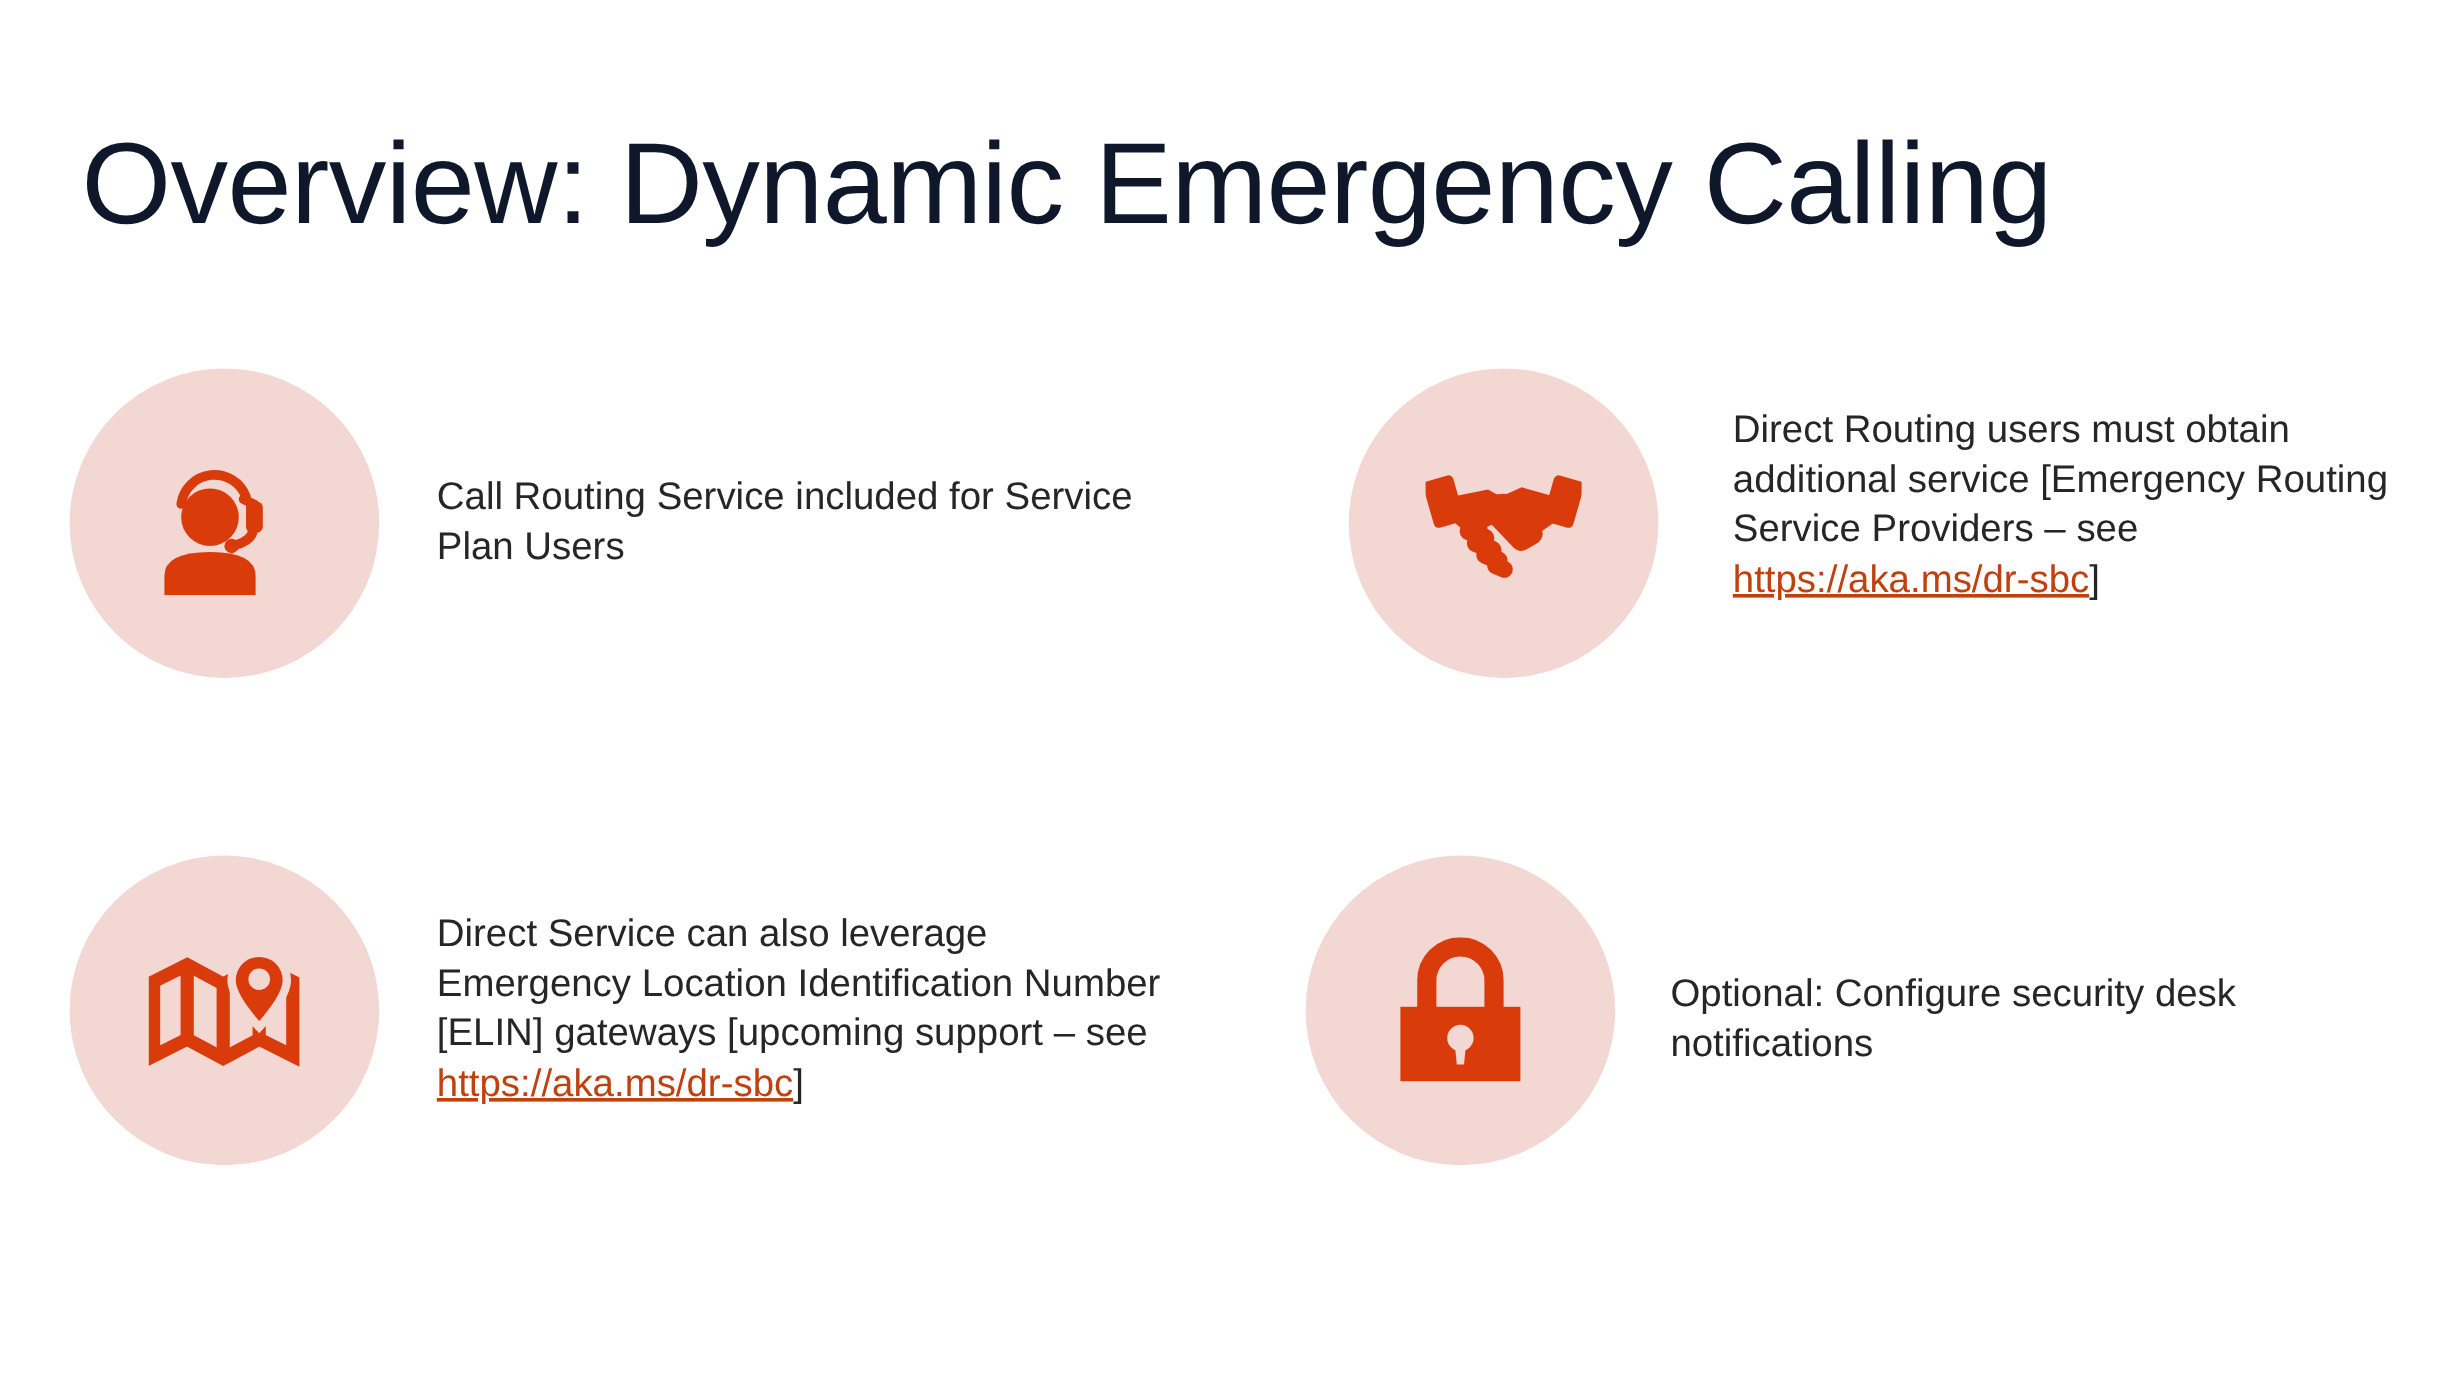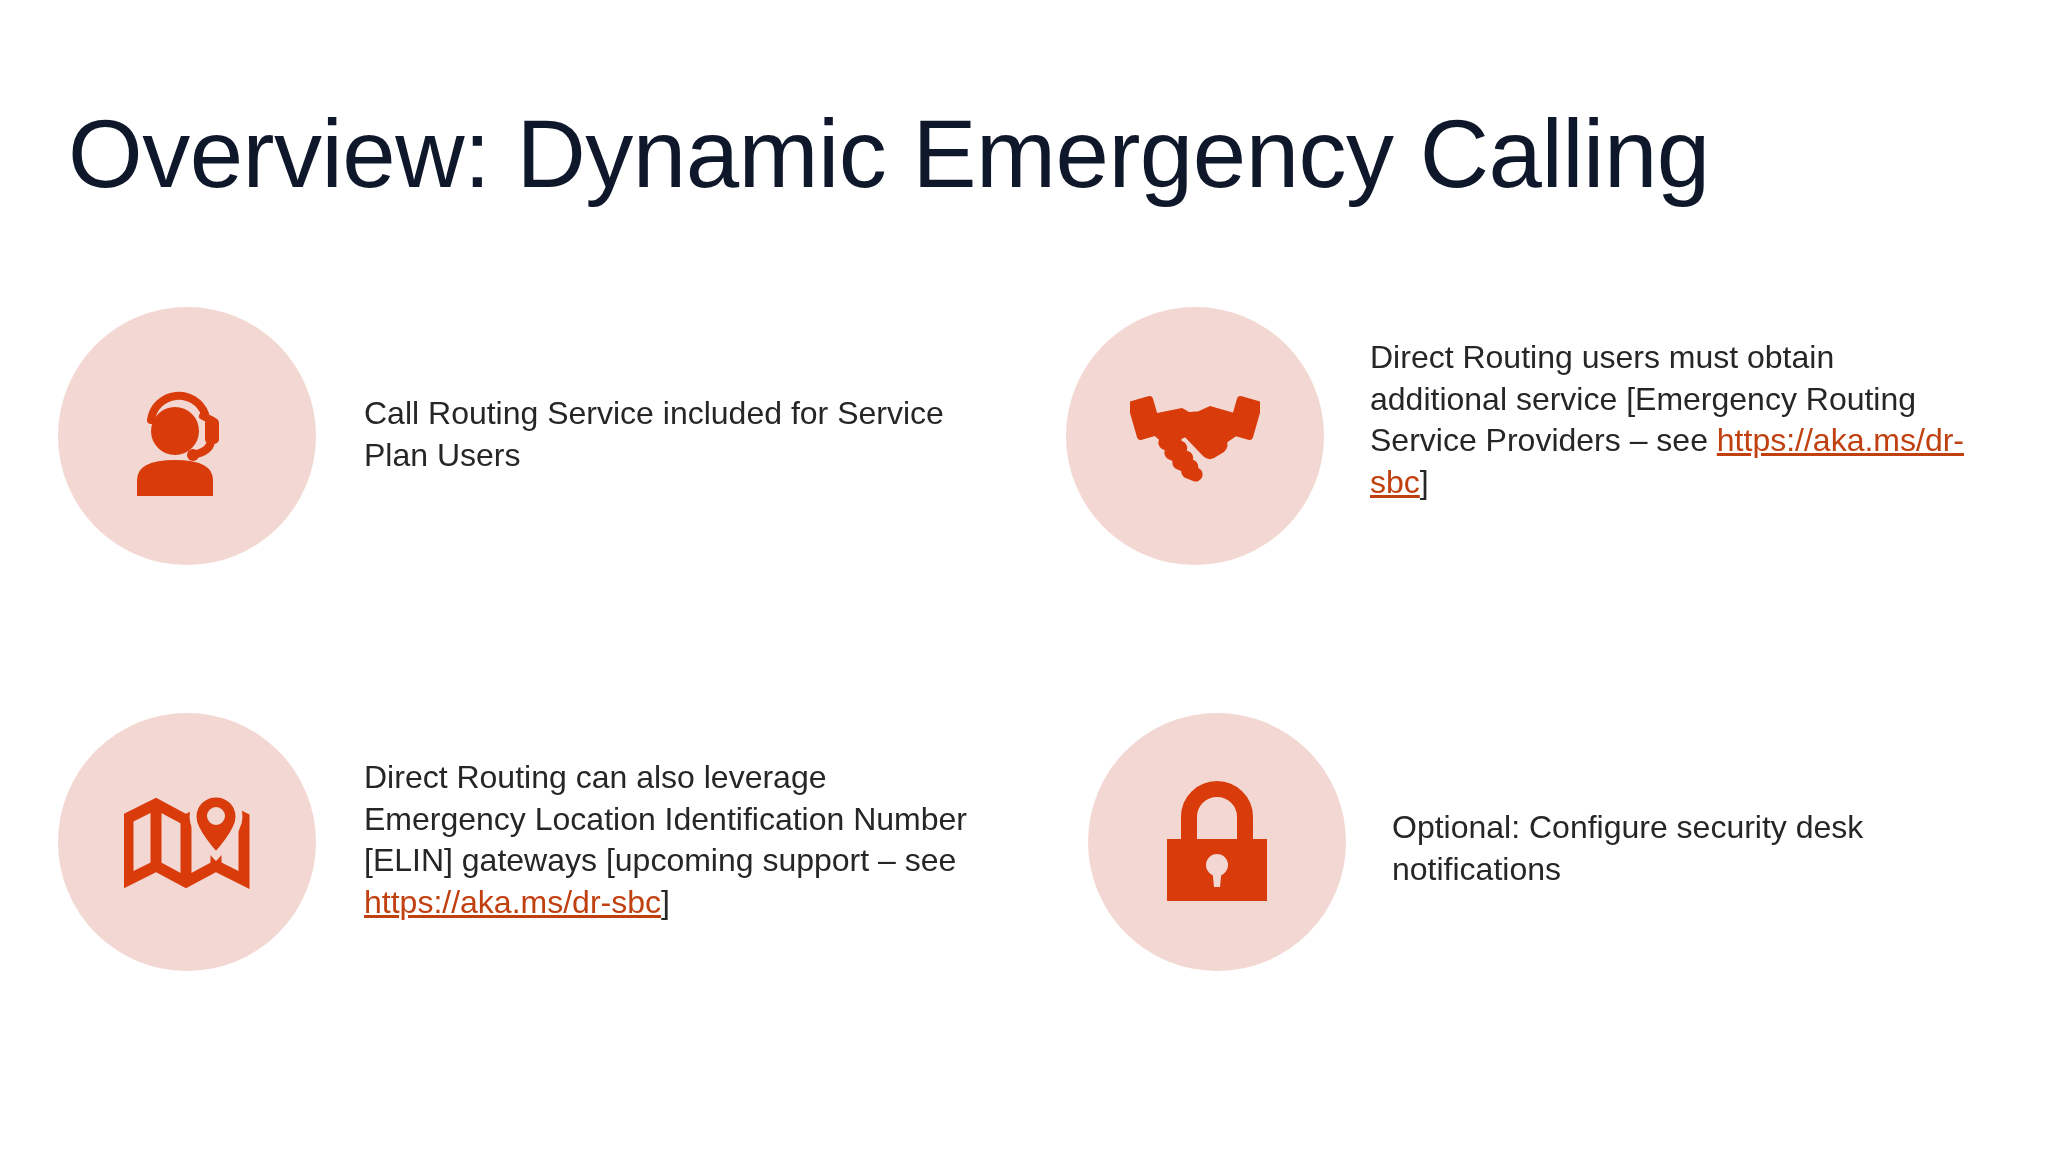--- a/index.html
+++ b/index.html
@@ -49,21 +49,21 @@
     letter-spacing: 0.1px;
   }
 
   
   .quadrant {
     position: absolute;
     display: flex;
     align-items: flex-start;
   }
   #q0 { left: 58px;   top: 307px; width: 920px; }
-  #q1 { left: 1066px; top: 307px; width: 900px; }
+  #q1 { left: 1124px; top: 307px; width: 900px; gap: 16px; }
   #q2 { left: 58px;   top: 713px; width: 920px; }
   #q3 { left: 1088px; top: 713px; width: 900px; justify-content: flex-end; }
 
   .icon-circle {
     flex: 0 0 auto;
     width: 258px;
     height: 258px;
     border-radius: 50%;
     background: #f3d7d2;
     display: flex;
@@ -168,21 +168,21 @@
           <path d="M32 14 L32 76" stroke="#d93b0b" stroke-width="11"></path>
           <path d="M62 30 L62 92" stroke="#d93b0b" stroke-width="11"></path>
           <path d="M92 14 L92 76" stroke="#d93b0b" stroke-width="11"></path>
 
           <path d="M92 4 C79 4 69 14 69 27 C69 42 92 66 92 66 C92 66 115 42 115 27 C115 14 105 4 92 4 Z" fill="#d93b0b" stroke="#f3d7d2" stroke-width="7"></path>
           <circle cx="92" cy="26" r="9" fill="#f3d7d2"></circle>
         </svg>
       </span>
     </div>
     <div class="card-text">
-      <span>Direct Routing can also leverage Emergency Location Identification Number [ELIN] gateways [upcoming support – see </span><a class="card-link" href="#">https://aka.ms/dr-sbc</a><span>]</span>
+      <span>Direct Service can also leverage Emergency Location Identification Number [ELIN] gateways [upcoming support – see </span><a class="card-link" href="#">https://aka.ms/dr-sbc</a><span>]</span>
     </div>
   </div>
 
   <div class="quadrant" id="q3">
     <div class="icon-circle">
       <span>
         <svg width="112" height="122" viewBox="0 0 112 122" fill="none" aria-hidden="true">
 
           <path d="M28 60 L28 36 A28 28 0 0 1 84 36 L84 60" stroke="#d93b0b" stroke-width="16" fill="none"></path>
 

